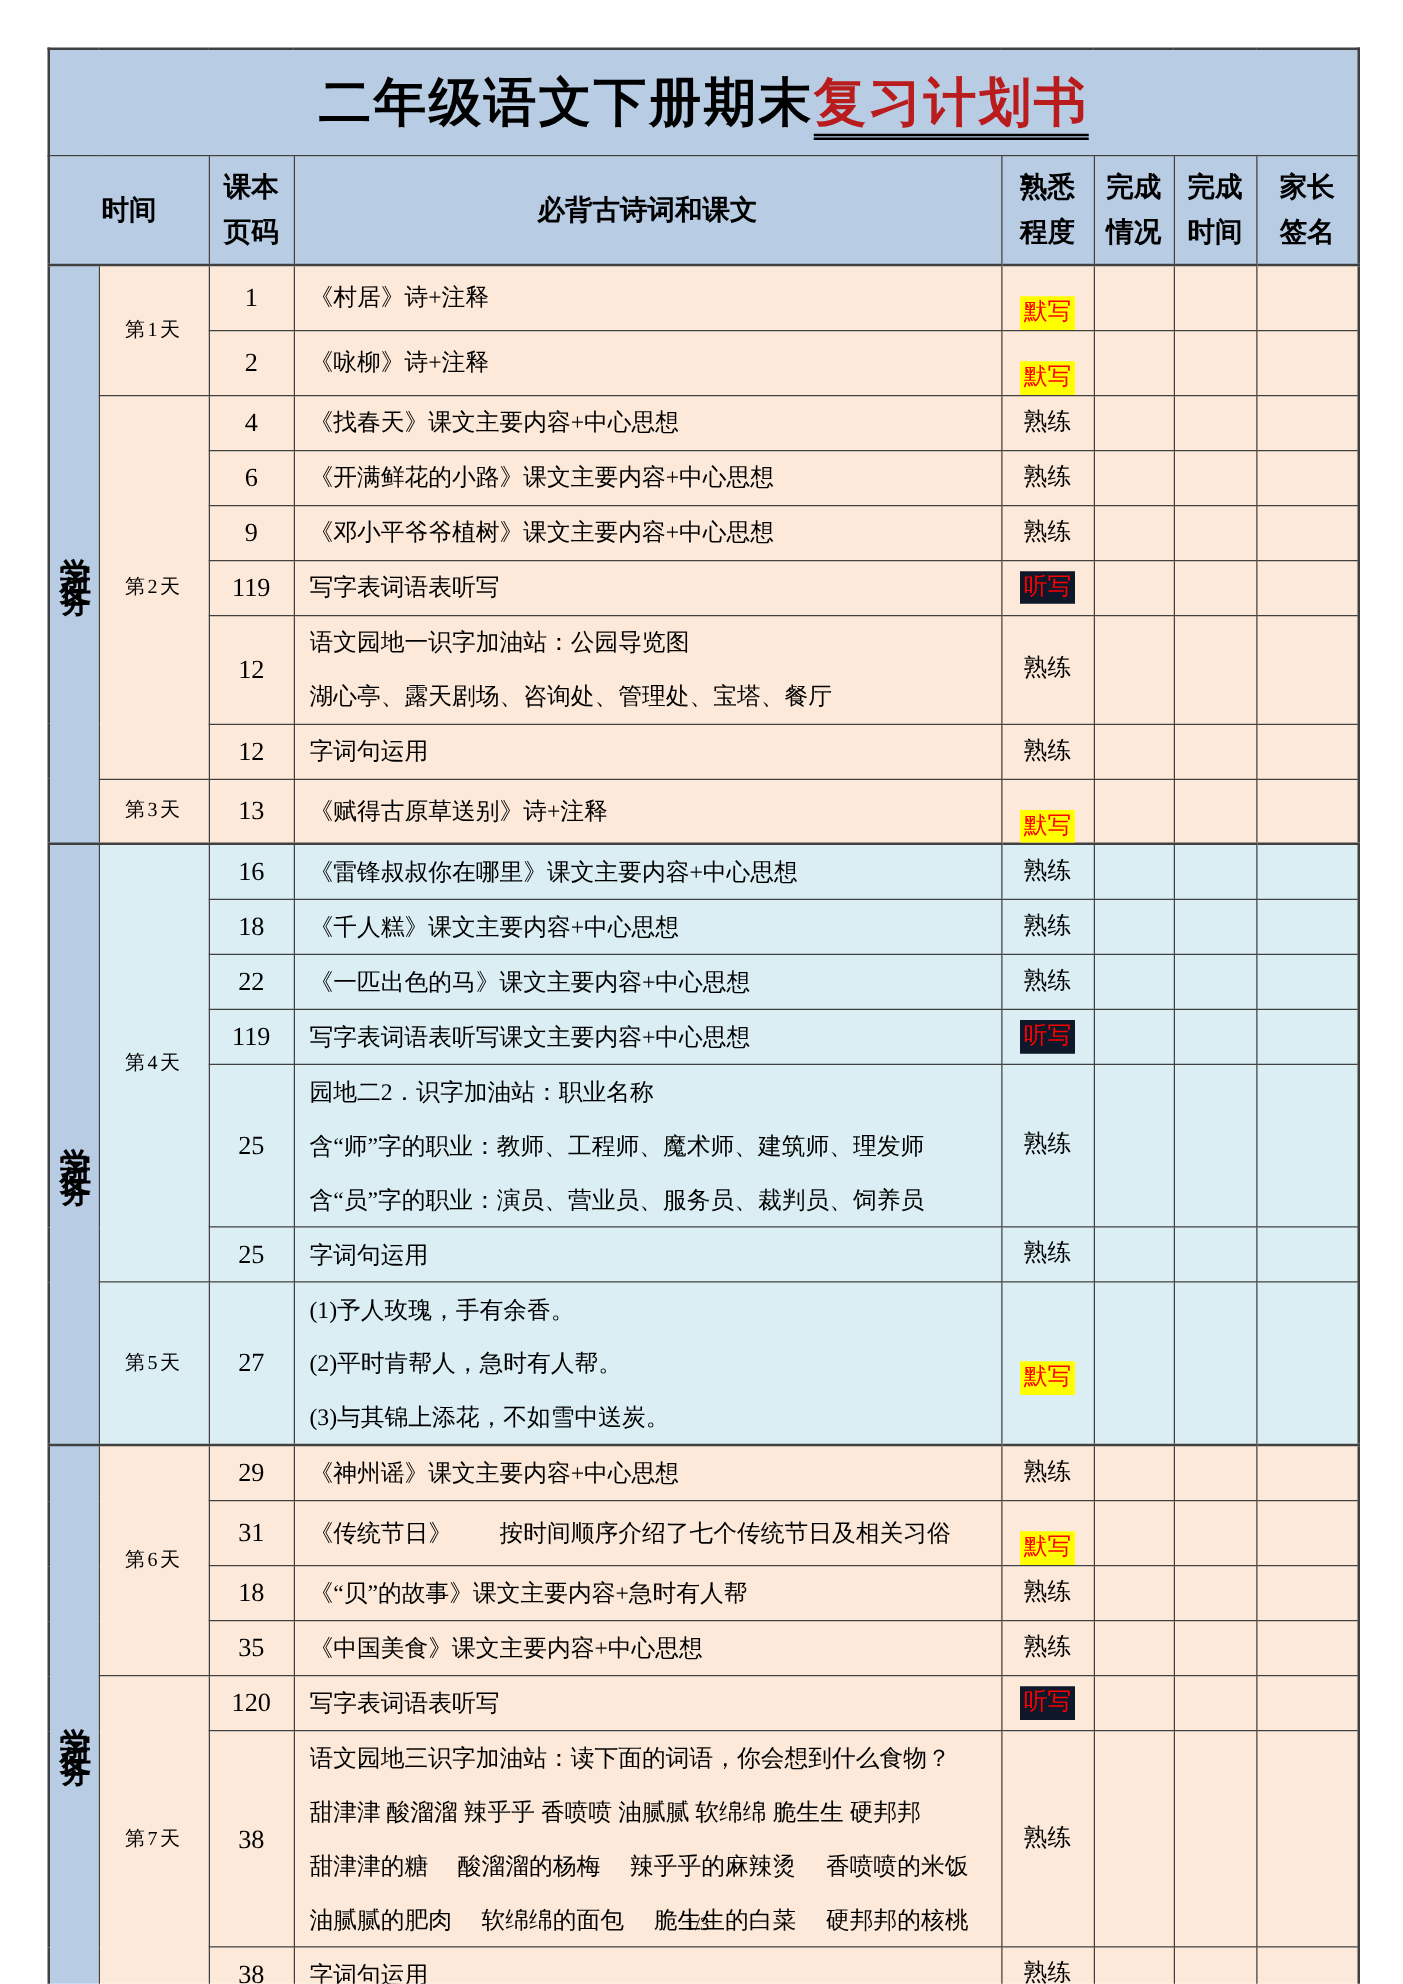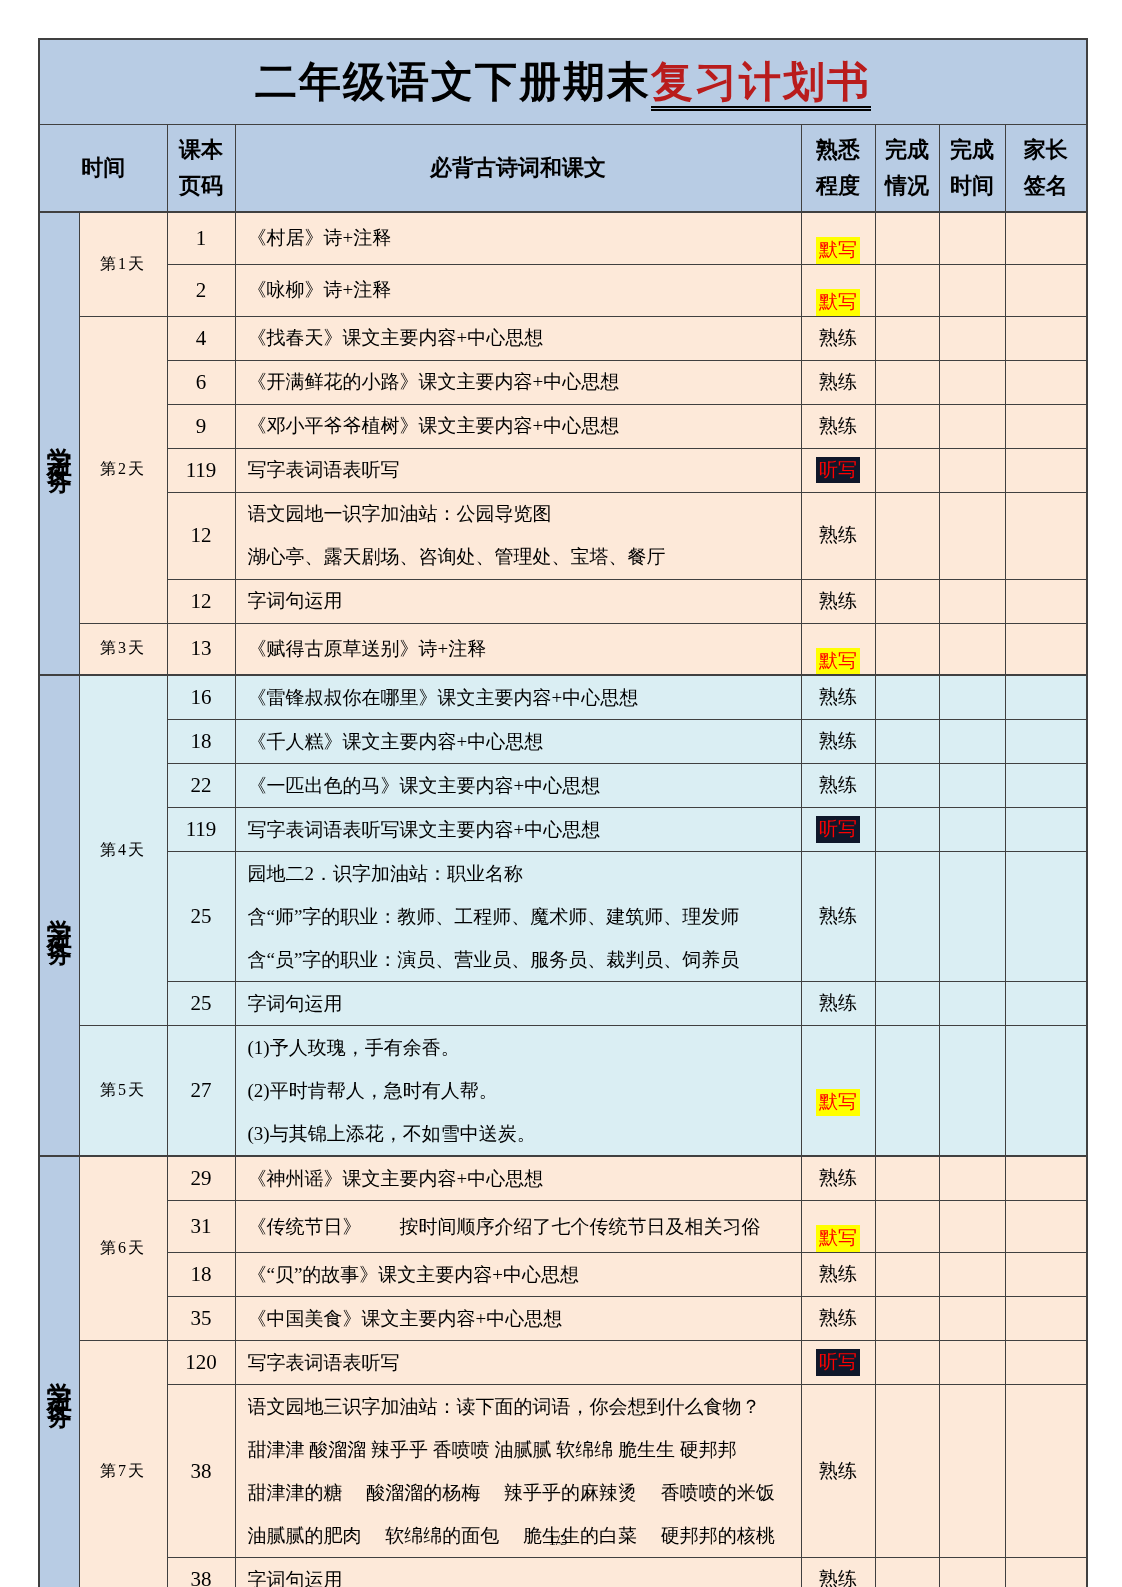--- a/index.html
+++ b/index.html
@@ -275,21 +275,21 @@
             <div class="line">《传统节日》　　按时间顺序介绍了七个传统节日及相关习俗</div>
           </td>
           <td class="status-cell"><span class="status hl-yellow">默写</span></td>
           <td></td>
           <td></td>
           <td></td>
         </tr>
         <tr class="theme-peach">
           <td class="page-cell">18</td>
           <td class="content-cell">
-            <div class="line">《“贝”的故事》课文主要内容+中心思想</div>
+            <div class="line">《“贝”的故事》课文主要内容+急时有人帮</div>
           </td>
           <td class="status-cell"><span class="status">熟练</span></td>
           <td></td>
           <td></td>
           <td></td>
         </tr>
         <tr class="theme-peach">
           <td class="page-cell">35</td>
           <td class="content-cell">
             <div class="line">《中国美食》课文主要内容+中心思想</div>

